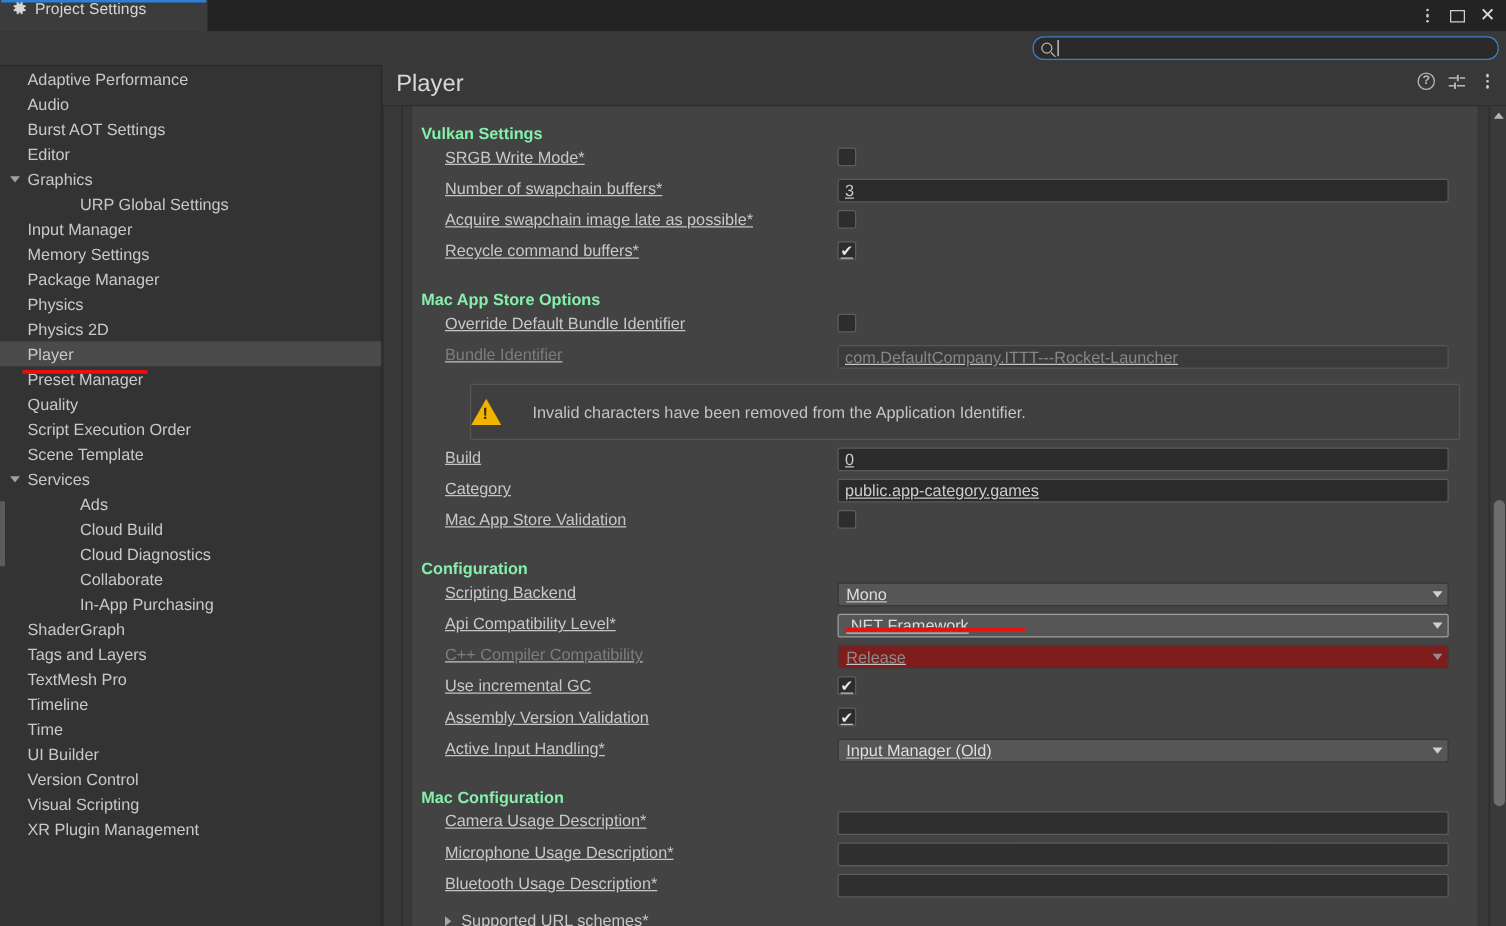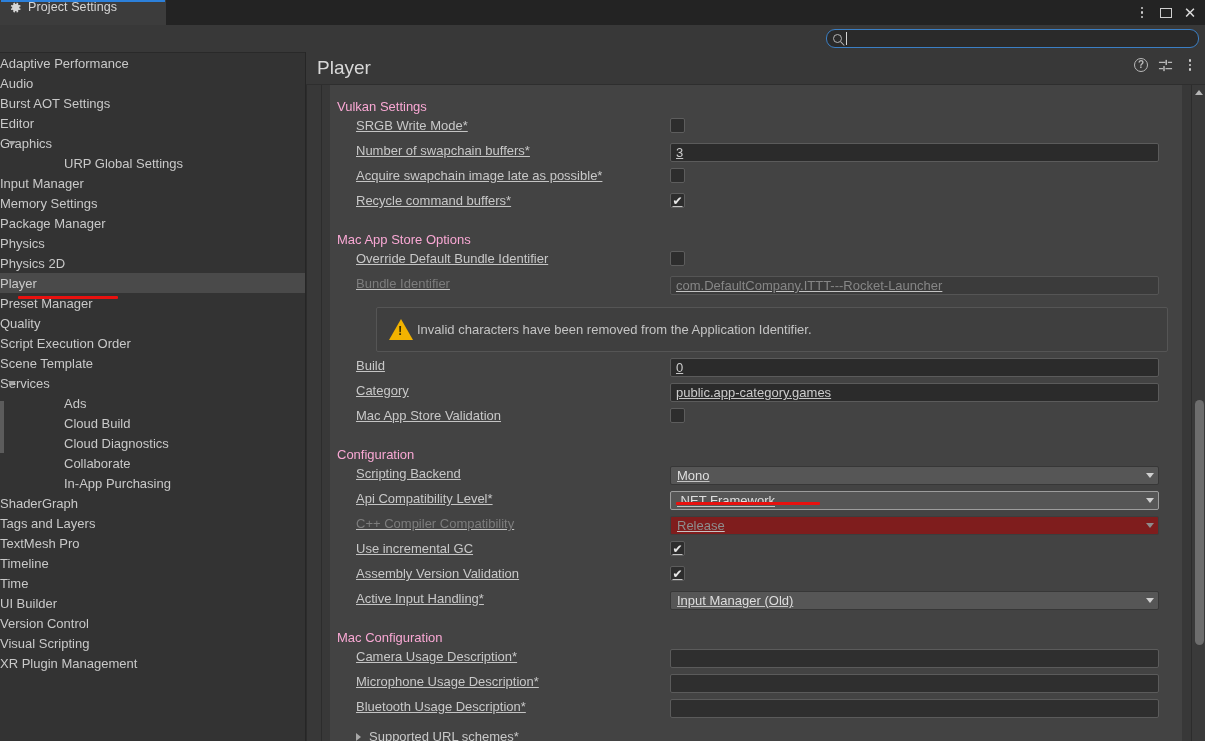--- a/index.html
+++ b/index.html
@@ -145,20 +145,21 @@
     border-top: 1px solid #292929;
     overflow: hidden;
   }
   .side-item {
     height: 20px;
     display: flex;
     align-items: center;
     font-size: 13px;
     color: #c9c9c9;
     position: relative;
+    padding-left: 22px;
     white-space: nowrap;
   }
   .side-item.indent1 { padding-left: 64px; }
   .side-item.selected { background: #4a4a4a; }
   .foldout {
     position: absolute;
     left: 8px;
     width: 0; height: 0;
     border-left: 4.5px solid transparent;
     border-right: 4.5px solid transparent;
@@ -240,22 +241,22 @@
     position: absolute;
     left: 24px; top: 0;
     width: 852px;
     background: #434343;
     padding-top: 9px;
     min-height: 656px;
   }
 
   .section-title {
     font-size: 13px;
-    font-weight: normal;
-    color: #f9a8d4;
+    font-weight: bold;
+    color: #86efac;
     padding-left: 7px;
     height: 24px;
     display: flex;
     align-items: center;
   }
   .row {
     height: 25px;
     display: flex;
     align-items: flex-start;
     position: relative;
@@ -332,22 +333,21 @@
   .dropdown.disabled .dd-arrow { border-top-color: #8d8d8d; }
 
   .warnbox {
     margin: 6px 0 6px 46px;
     width: 792px; height: 45px;
     background: #3f3f3f;
     border: 1px solid #555;
     border-radius: 2px;
     display: flex;
     align-items: center;
-    padding-left: 12px;
-    gap: 4px;
+    gap: 25px;
   }
   .warn-tri {
     width: 0; height: 0;
     border-left: 12px solid transparent;
     border-right: 12px solid transparent;
     border-bottom: 21px solid #f2b300;
     position: relative;
     flex: 0 0 auto;
   }
   .warn-tri::after {

